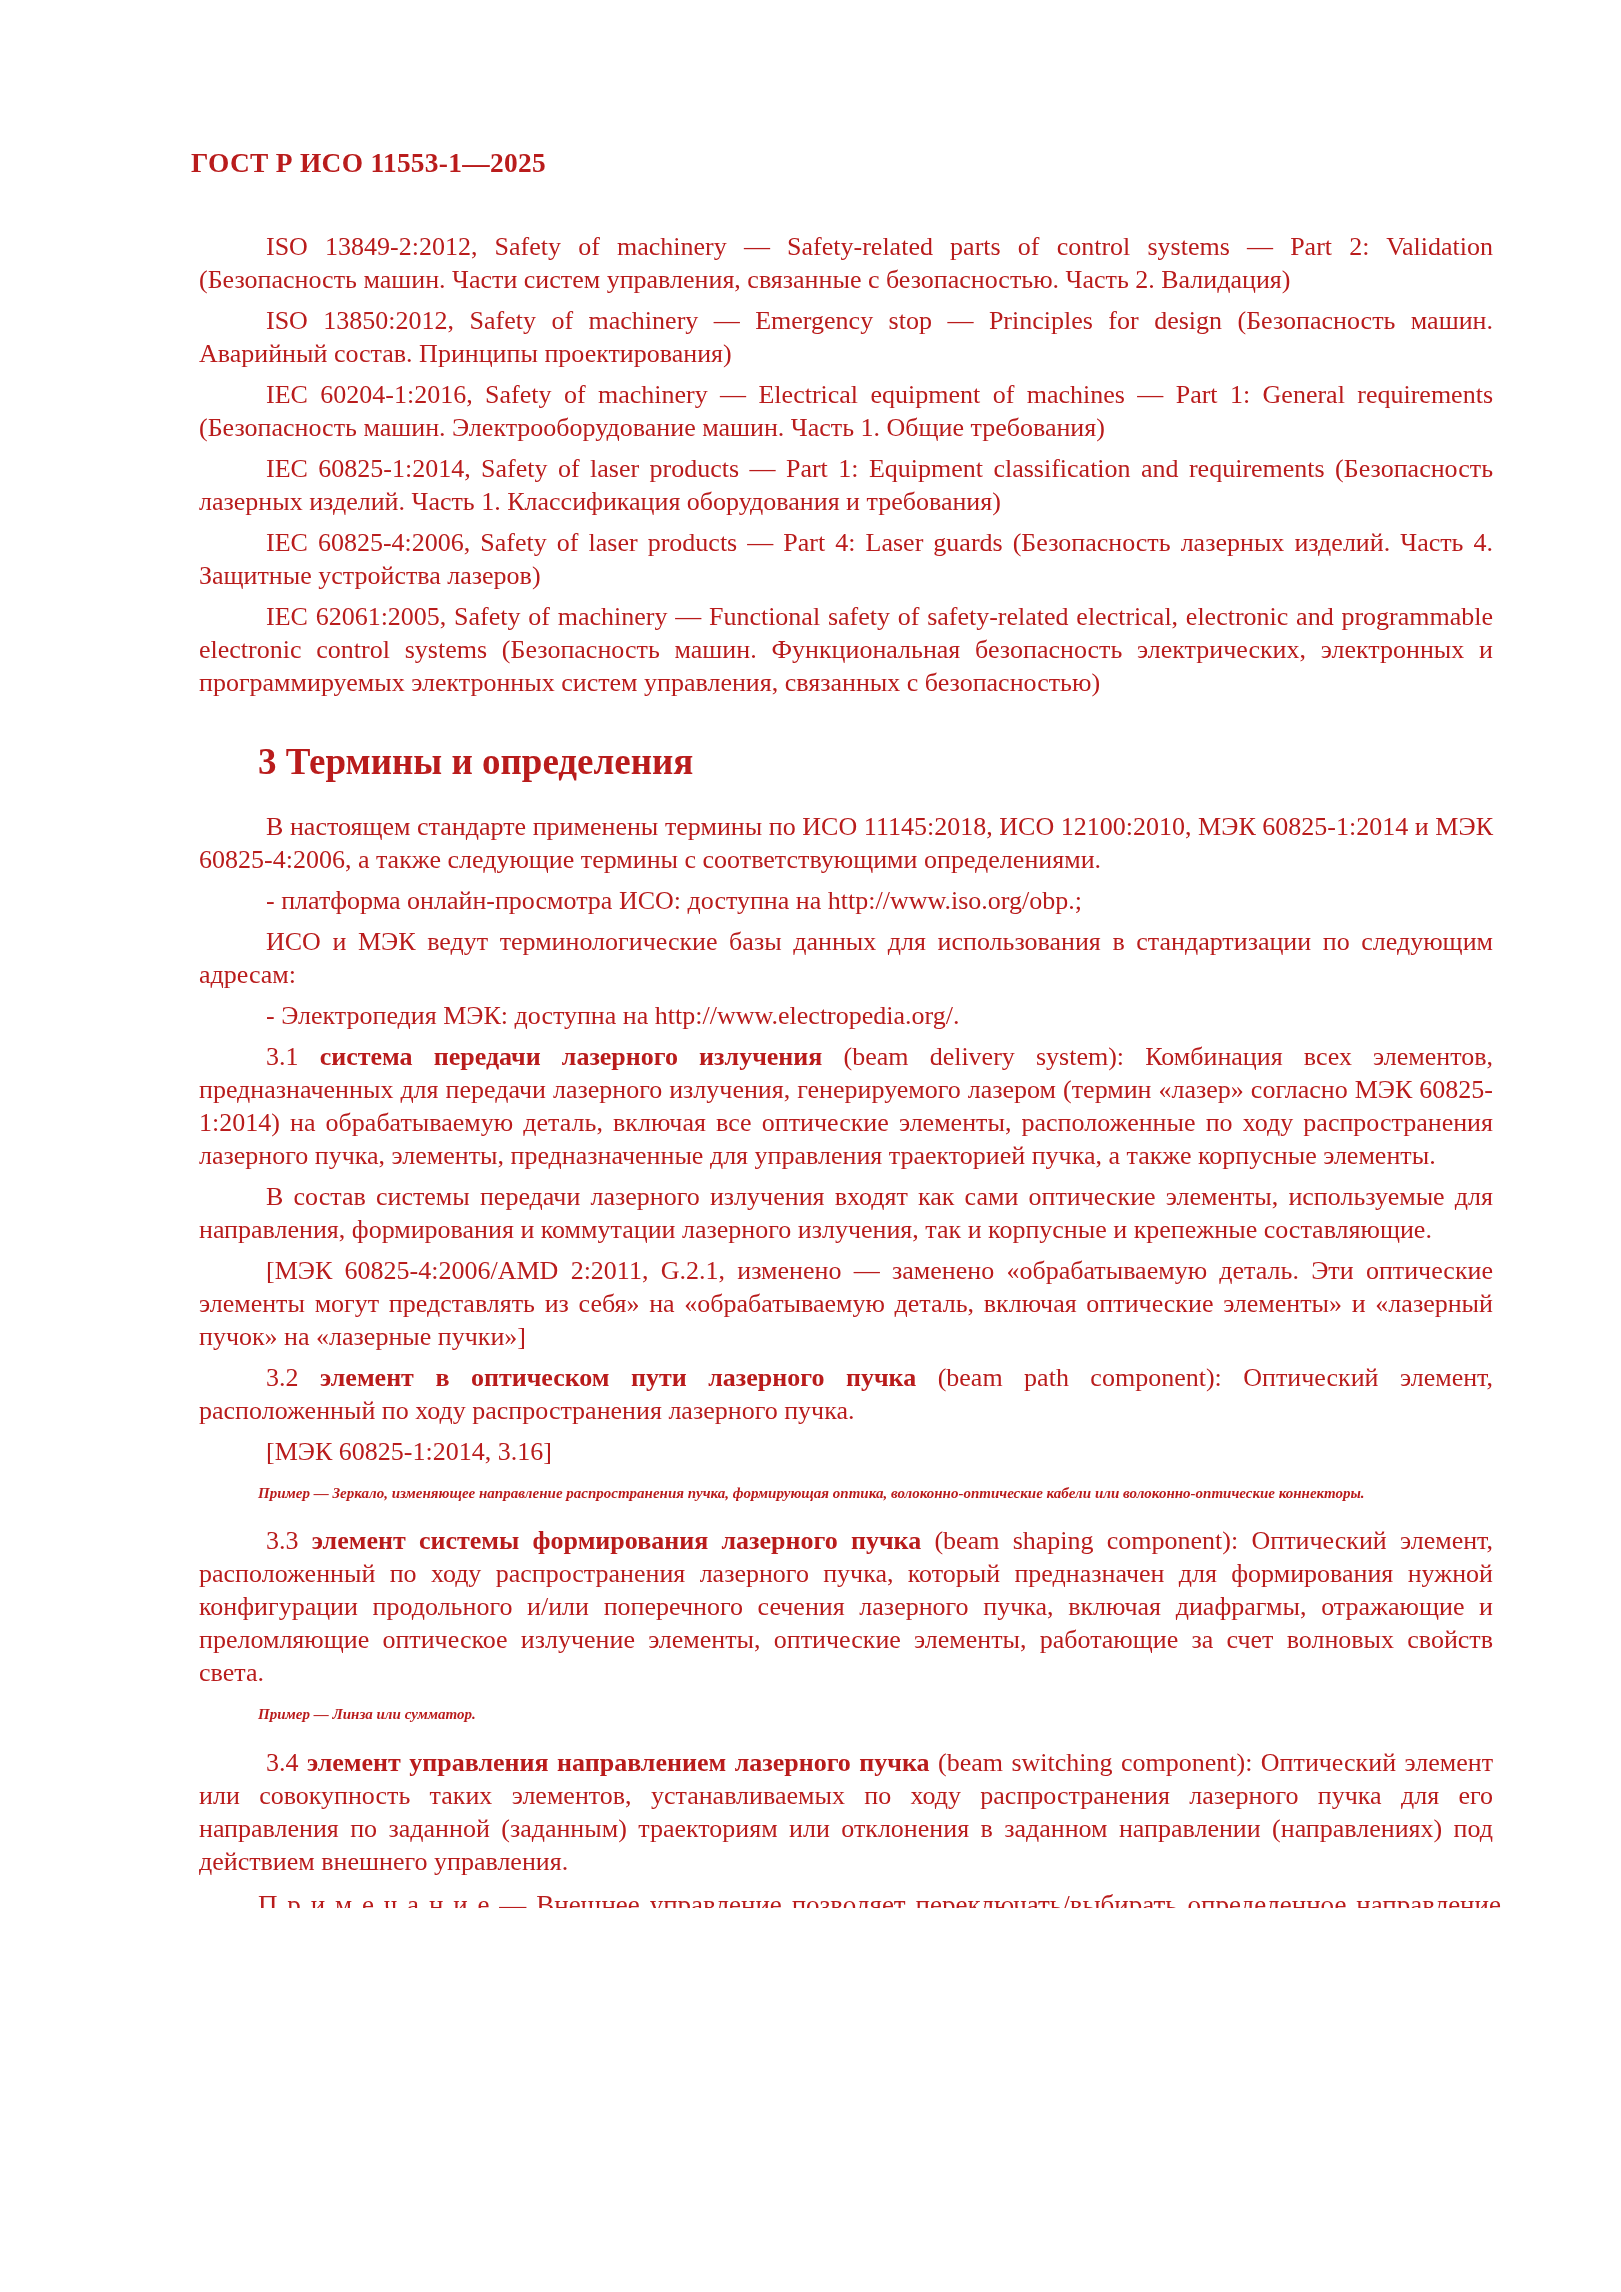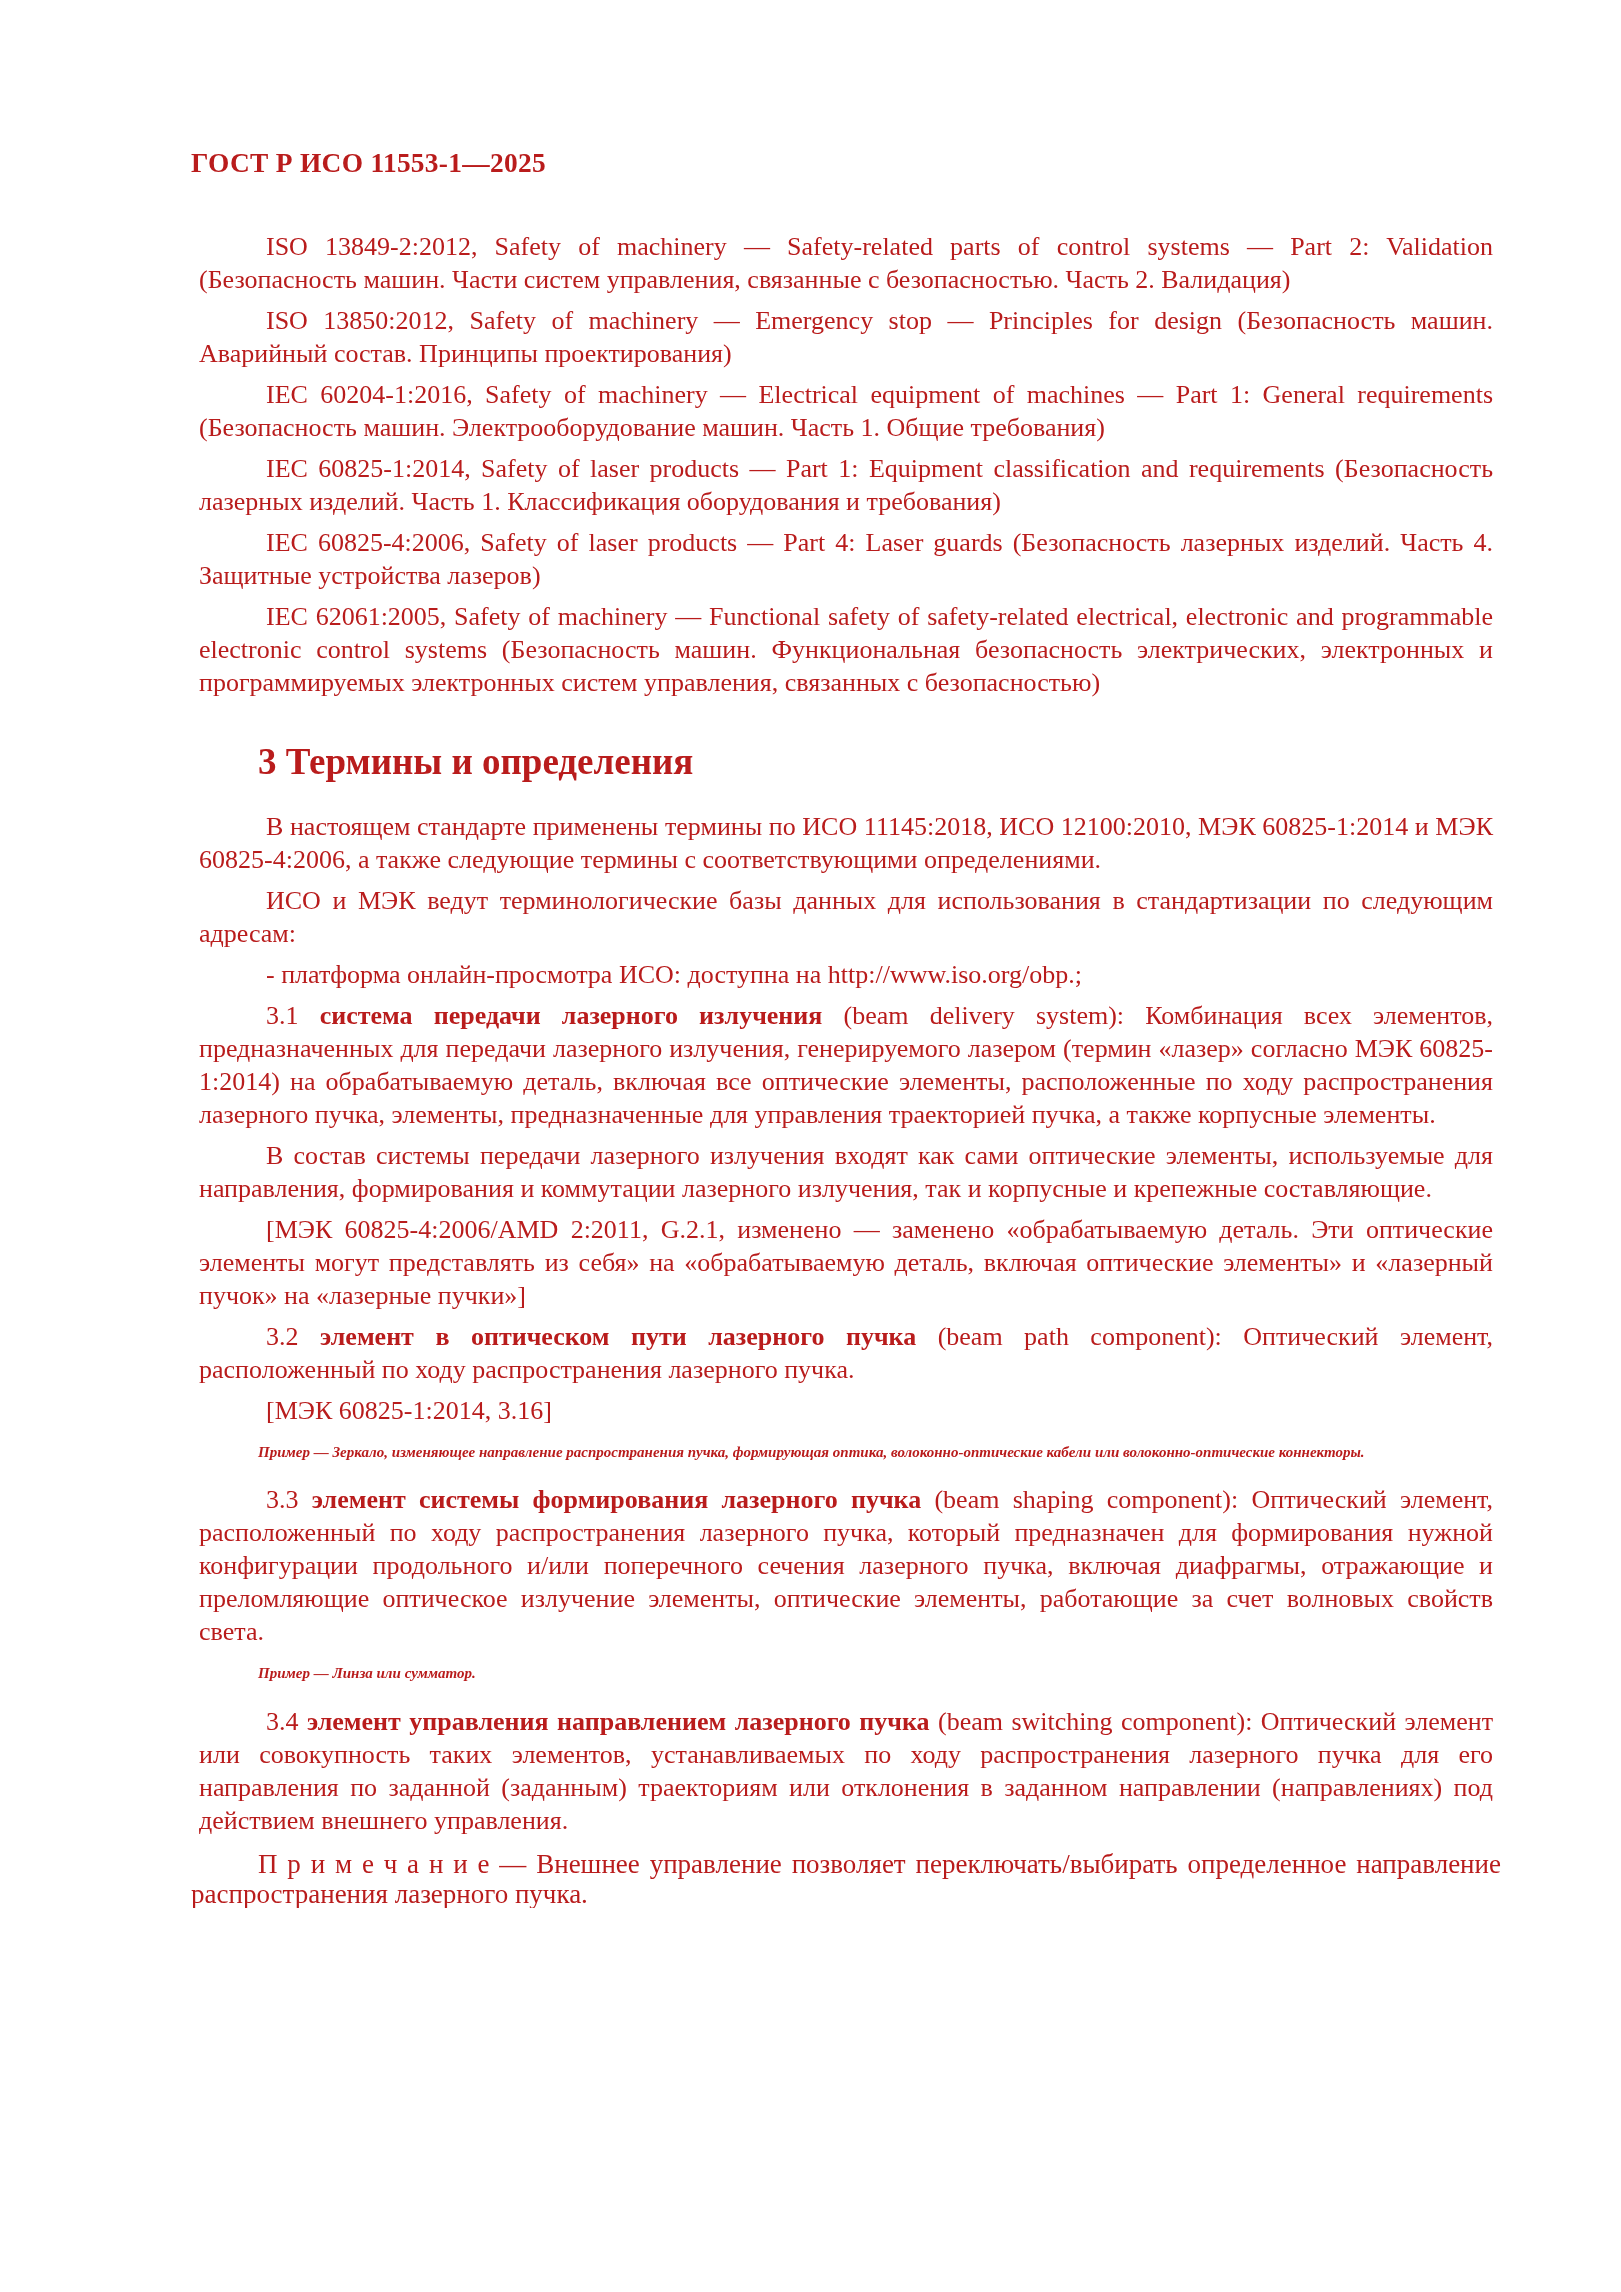--- a/index.html
+++ b/index.html
@@ -78,22 +78,23 @@
       <p class="body-par">ISO 13850:2012, Safety of machinery — Emergency stop — Principles for design (Безопасность машин. Аварийный состав. Принципы проектирования)</p>
       <p class="body-par">IEC 60204-1:2016, Safety of machinery — Electrical equipment of machines — Part 1: General requirements (Безопасность машин. Электрооборудование машин. Часть 1. Общие требования)</p>
       <p class="body-par">IEC 60825-1:2014, Safety of laser products — Part 1: Equipment classification and requirements (Безопасность лазерных изделий. Часть 1. Классификация оборудования и требования)</p>
       <p class="body-par">IEC 60825-4:2006, Safety of laser products — Part 4: Laser guards (Безопасность лазерных изделий. Часть 4. Защитные устройства лазеров)</p>
       <p class="body-par">IEC 62061:2005, Safety of machinery — Functional safety of safety-related electrical, electronic and programmable electronic control systems (Безопасность машин. Функциональная безопасность электрических, электронных и программируемых электронных систем управления, связанных с безопасностью)</p>
     </div>
 
     <h2 class="sec-heading">3 Термины и определения</h2>
 
     <p class="body-par">В настоящем стандарте применены термины по ИСО 11145:2018, ИСО 12100:2010, МЭК 60825-1:2014 и МЭК 60825-4:2006, а также следующие термины с соответствующими определениями.</p>
+    <p class="body-par">- платформа онлайн-просмотра ИСО: доступна на http://www.iso.org/obp.;</p>
     <p class="body-par">ИСО и МЭК ведут терминологические базы данных для использования в стандартизации по следующим адресам:</p>
-    <p class="body-par">- платформа онлайн-просмотра ИСО: доступна на http://www.iso.org/obp.;</p>
+    <p class="body-par">- Электропедия МЭК: доступна на http://www.electropedia.org/.</p>
 
     <p class="body-par"><span>3.1 </span><span class="term-title">система передачи лазерного излучения</span><span> (beam delivery system): Комбинация всех элементов, предназначенных для передачи лазерного излучения, генерируемого лазером (термин «лазер» согласно МЭК 60825-1:2014) на обрабатываемую деталь, включая все оптические элементы, расположенные по ходу распространения лазерного пучка, элементы, предназначенные для управления траекторией пучка, а также корпусные элементы.</span></p>
     <p class="body-par">В состав системы передачи лазерного излучения входят как сами оптические элементы, используемые для направления, формирования и коммутации лазерного излучения, так и корпусные и крепежные составляющие.</p>
     <p class="body-par">[МЭК 60825-4:2006/AMD 2:2011, G.2.1, изменено — заменено «обрабатываемую деталь. Эти оптические элементы могут представлять из себя» на «обрабатываемую деталь, включая оптические элементы» и «лазерный пучок» на «лазерные пучки»]</p>
 
     <p class="body-par"><span>3.2 </span><span class="term-title">элемент в оптическом пути лазерного пучка</span><span> (beam path component): Оптический элемент, расположенный по ходу распространения лазерного пучка.</span></p>
     <p class="body-par">[МЭК 60825-1:2014, 3.16]</p>
     <p class="example-par">Пример — Зеркало, изменяющее направление распространения пучка, формирующая оптика, волоконно-оптические кабели или волоконно-оптические коннекторы.</p>
 
     <p class="body-par"><span>3.3 </span><span class="term-title">элемент системы формирования лазерного пучка</span><span> (beam shaping component): Оптический элемент, расположенный по ходу распространения лазерного пучка, который предназначен для формирования нужной конфигурации продольного и/или поперечного сечения лазерного пучка, включая диафрагмы, отражающие и преломляющие оптическое излучение элементы, оптические элементы, работающие за счет волновых свойств света.</span></p>

